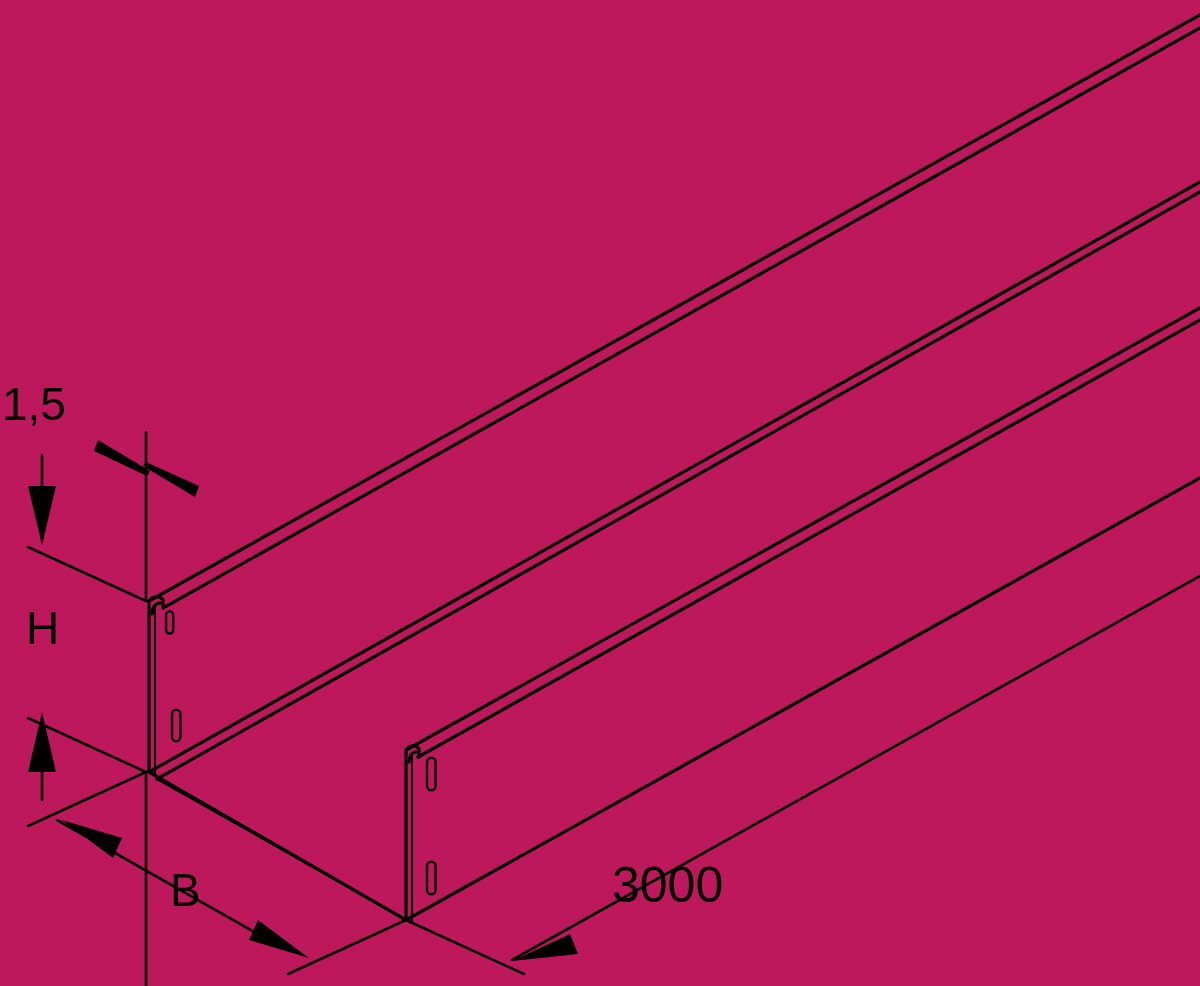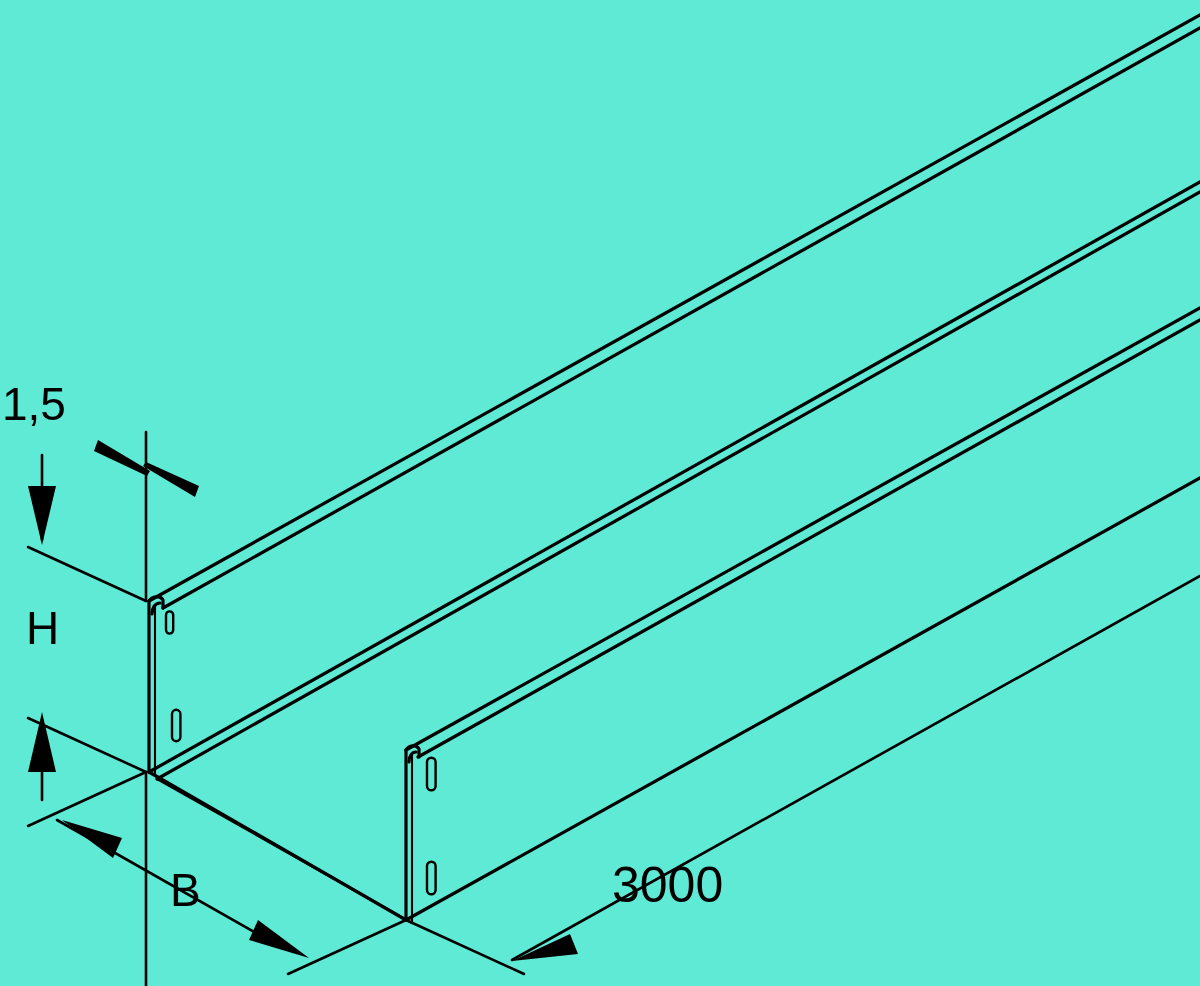--- a/index.html
+++ b/index.html
@@ -5,21 +5,21 @@
 <style>
   html, body {
     margin: 0;
     padding: 0;
     background: #ffffff;
   }
   #drawing-root {
     position: relative;
     width: 1200px;
     height: 986px;
-    background: #5eead4;
+    background: #be185d;
     font-family: "Liberation Sans", sans-serif;
     overflow: hidden;
   }
   #tech-svg {
     position: absolute;
     top: 0;
     left: 0;
     width: 1200px;
     height: 986px;
     display: block;

